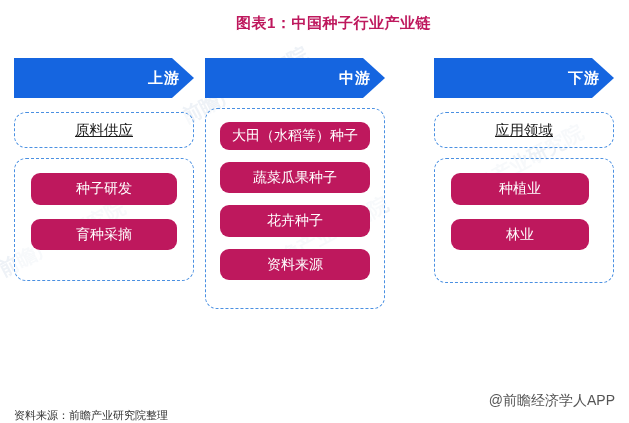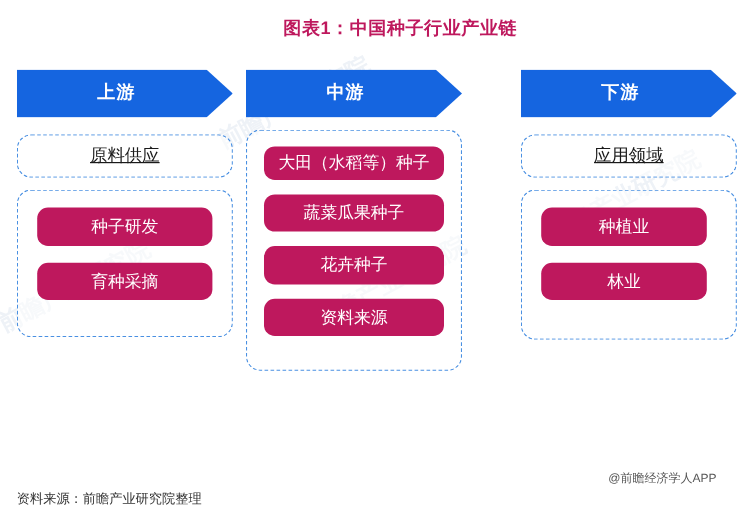--- a/index.html
+++ b/index.html
@@ -53,21 +53,21 @@
   }
   #col-upstream   { left: 14px;  top: 58px;  width: 180px; }
   #col-midstream  { left: 205px; top: 58px;  width: 180px; }
   #col-downstream { left: 434px; top: 58px;  width: 180px; }
 
   
   .chevron {
     position: relative;
     height: 40px;
     line-height: 40px;
-    text-align: center;
+    text-align: right;
     color: #ffffff;
     font-size: 15px;
     font-weight: bold;
     background: #1565e0;
     clip-path: polygon(0 0, calc(100% - 22px) 0, 100% 50%, calc(100% - 22px) 100%, 0 100%);
     letter-spacing: 1px;
     padding-right: 14px;
     box-sizing: border-box;
   }
 
@@ -119,23 +119,23 @@
   
   .footer-left {
     position: absolute;
     left: 14px;
     top: 408px;
     font-size: 11px;
     color: #333333;
   }
   .footer-right {
     position: absolute;
-    right: 32px;
+    right: 14px;
     top: 392px;
-    font-size: 10px;
+    font-size: 14px;
     color: #555555;
   }
 </style>
 </head>
 <body>
 
 <div class="wm wm-1">前瞻产业研究院</div>
 <div class="wm wm-2">前瞻产业研究院</div>
 <div class="wm wm-3">前瞻产业研究院</div>
 <div class="wm wm-4">前瞻产业研究院</div>

